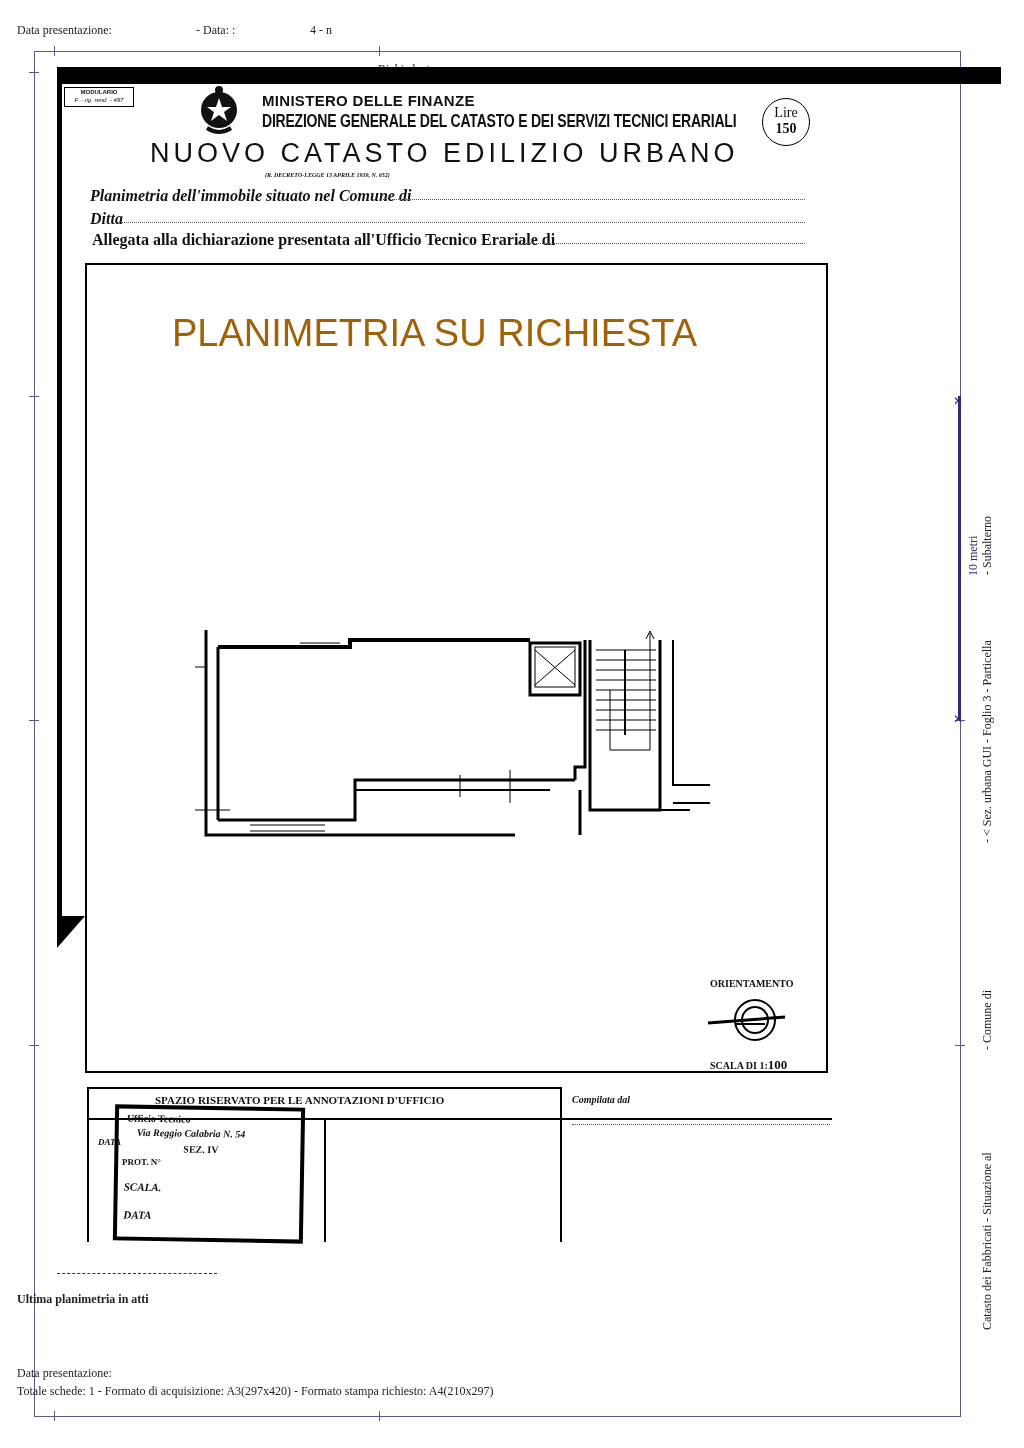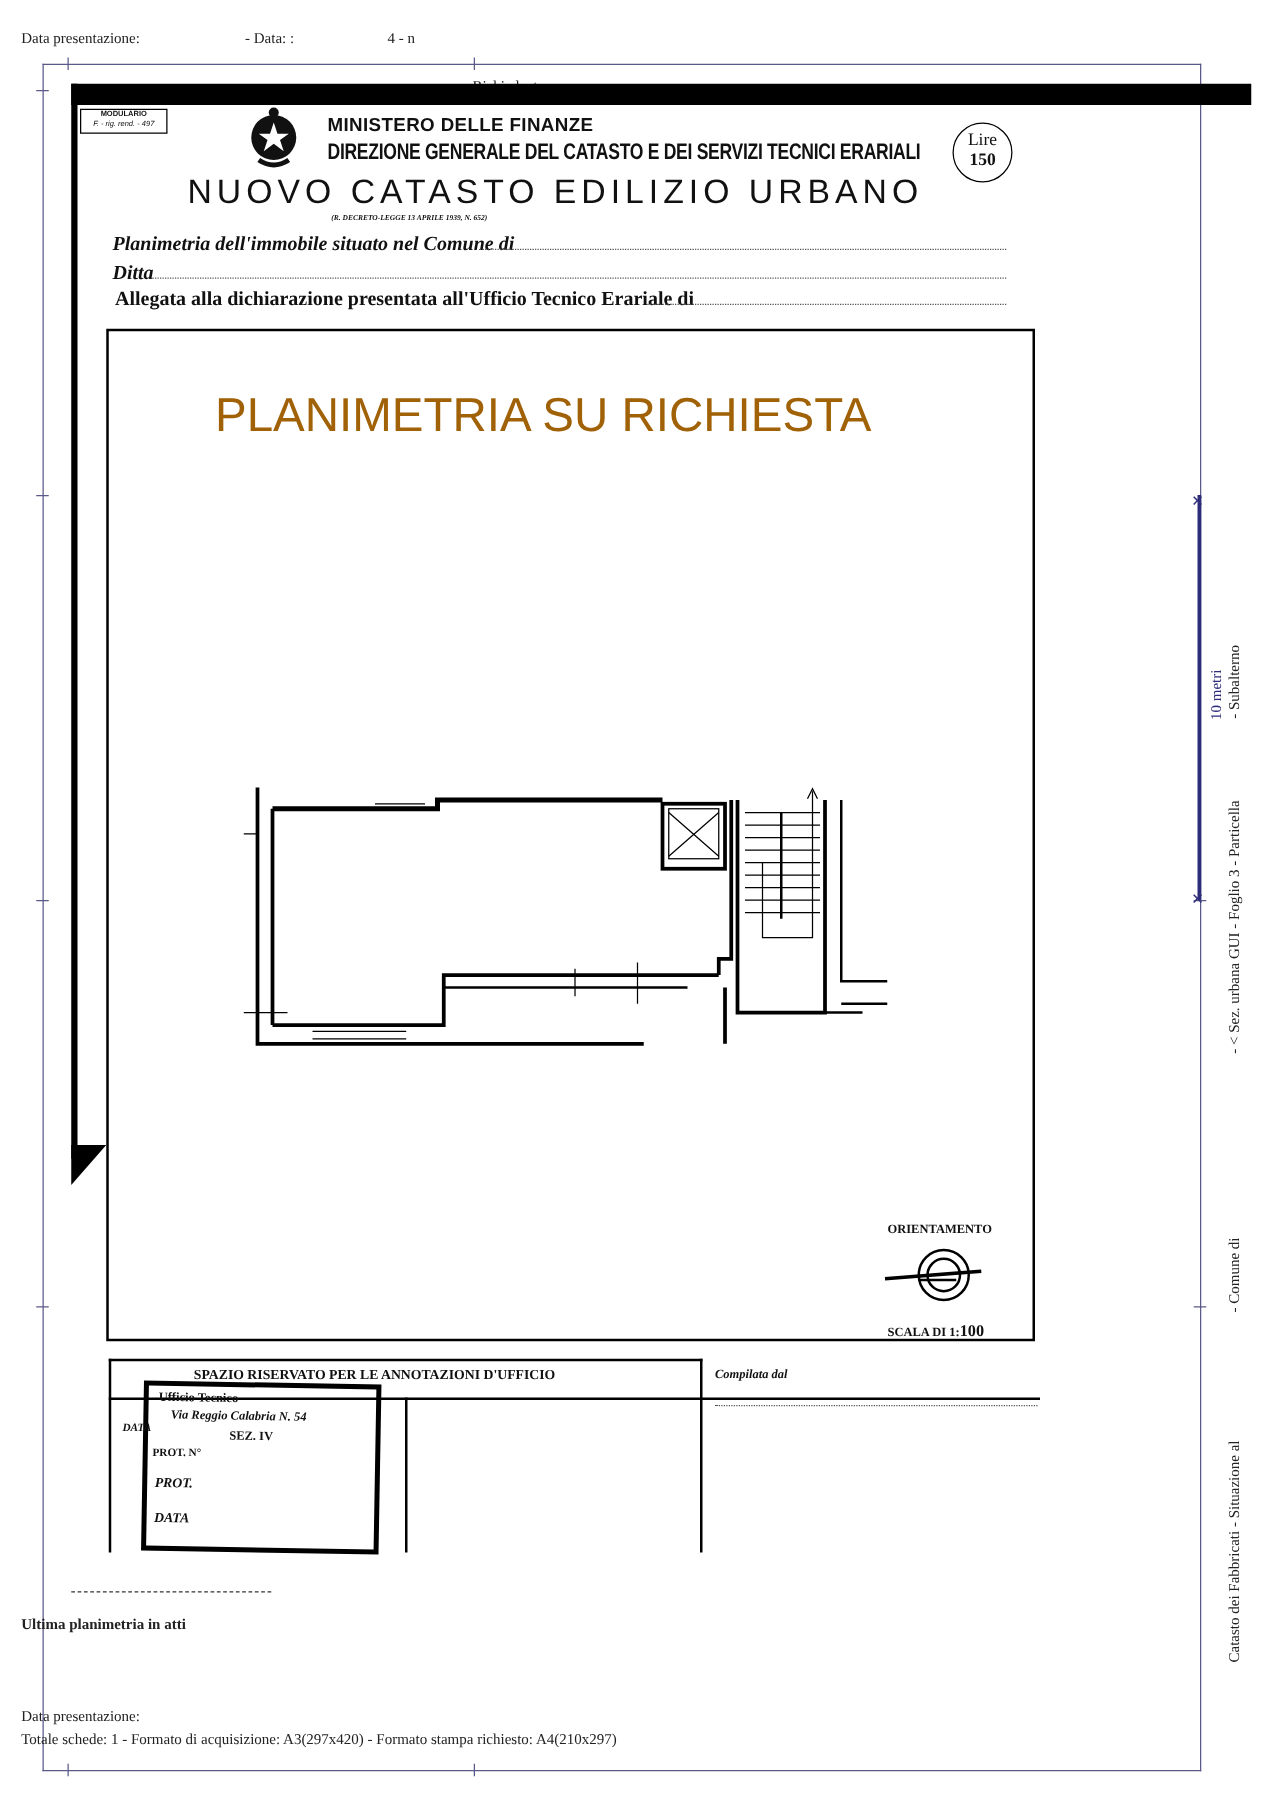--- a/index.html
+++ b/index.html
@@ -154,21 +154,21 @@
 
 <div class="abs" style="left:87px;top:1087px;width:475px;height:155px;border-left:2px solid #000;border-top:2px solid #000;border-right:2px solid #000;box-sizing:border-box;"></div>
 <div class="abs" style="left:87px;top:1118px;width:745px;height:2px;background:#000;"></div>
 <div class="abs" style="left:324px;top:1118px;width:2px;height:124px;background:#000;"></div>
 <div class="abs annot" style="left:155px;top:1094px;">SPAZIO RISERVATO PER LE ANNOTAZIONI D'UFFICIO</div>
 
 <div class="abs" style="left:114px;top:1106px;width:190px;height:136px;border:4px solid #000;box-sizing:border-box;transform:rotate(1deg);">
   <div class="annot" style="position:absolute;left:8px;top:4px;font-size:10px;">Ufficio Tecnico</div>
   <div class="annot" style="position:absolute;left:18px;top:18px;font-size:10px;font-style:italic;">Via Reggio Calabria N. 54</div>
   <div class="annot" style="position:absolute;left:65px;top:34px;font-size:10px;">SEZ. IV</div>
-  <div class="annot" style="position:absolute;left:6px;top:72px;font-size:11px;font-style:italic;">PROT.</div>
+  <div class="annot" style="position:absolute;left:6px;top:72px;font-size:11px;font-style:italic;">SCALA.</div>
   <div class="annot" style="position:absolute;left:6px;top:100px;font-size:11px;font-style:italic;">DATA</div>
 </div>
 <div class="abs annot" style="left:98px;top:1137px;font-size:9px;font-style:italic;">DATA</div>
 <div class="abs annot" style="left:98px;top:1157px;font-size:9px;padding-left:24px;">PROT. N°</div>
 
 <div class="abs annot" style="left:572px;top:1094px;font-style:italic;font-size:10px;">Compilata dal</div>
 <div class="abs dots" style="left:572px;top:1124px;width:258px;"></div>
 
 <div class="abs" style="left:57px;top:1273px;width:160px;height:1px;border-top:1px dashed #333;"></div>
 

